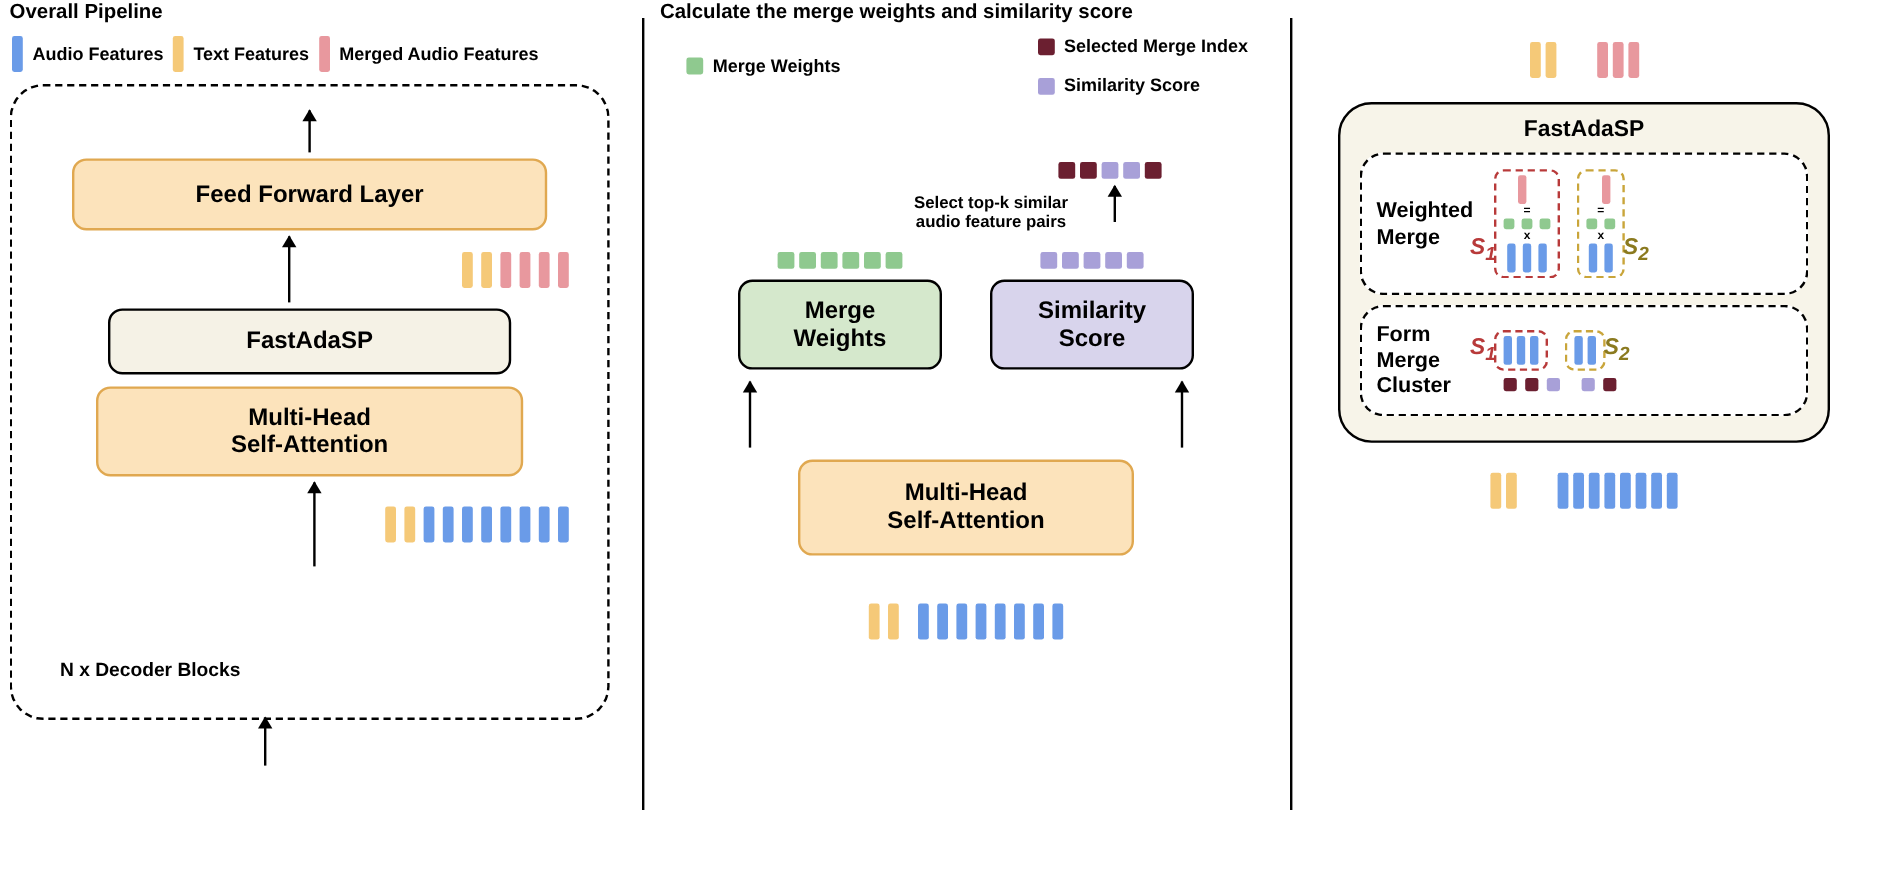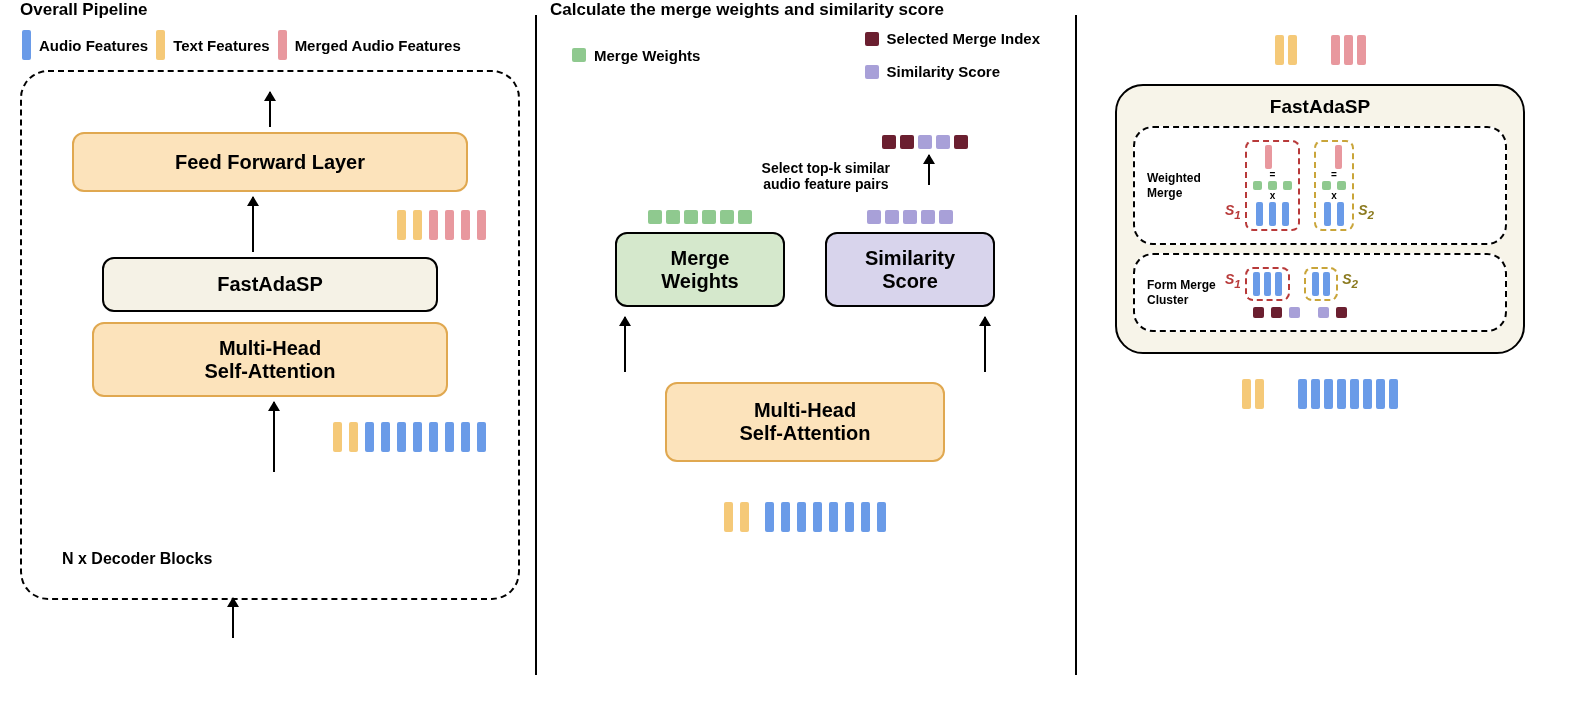--- a/index.html
+++ b/index.html
@@ -10,21 +10,21 @@
     background: #fff;
     width: 1572px;
     height: 728px;
     position: relative;
   }
   .panel {
     position: absolute;
     top: 0;
     height: 700px;
   }
-  .panel1 { left: 20px; width: 500px; }
+  .panel1 { left: 8px; width: 500px; }
   .panel2 { left: 550px; width: 510px; }
   .panel3 { left: 1090px; width: 460px; }
   .divider {
     position: absolute;
     top: 15px;
     width: 2px;
     height: 660px;
     background: #000;
   }
   .div1 { left: 535px; }
@@ -90,31 +90,31 @@
   .dcluster {
     border: 2px dashed;
     border-radius: 8px;
     padding: 3px 4px;
     display: inline-flex;
     align-items: flex-end;
     position: relative;
   }
   .dred { border-color: #b83a3a; }
   .dyellow { border-color: #c9a53a; }
-  .slabel { position: absolute; font-style: italic; font-weight: bold; font-size: 14px; }
+  .slabel { position: absolute; font-style: italic; font-weight: bold; font-size: 19px; }
   .inner-box {
     border: 2px dashed #000;
     border-radius: 20px;
     padding: 12px;
     margin: 8px;
     display: flex;
     align-items: center;
     gap: 10px;
   }
-  .tiny-text { font-size: 12px; font-weight: bold; line-height: 1.2; }
+  .tiny-text { font-size: 18px; font-weight: bold; line-height: 1.2; }
   .eqx { font-size: 10px; font-weight: bold; text-align: center; margin: 0; line-height: 1;}
 </style>
 </head>
 <body>
 
 <div class="divider div1"></div>
 <div class="divider div2"></div>
 
 <div class="panel panel1">
   <div class="title">Overall Pipeline</div>

